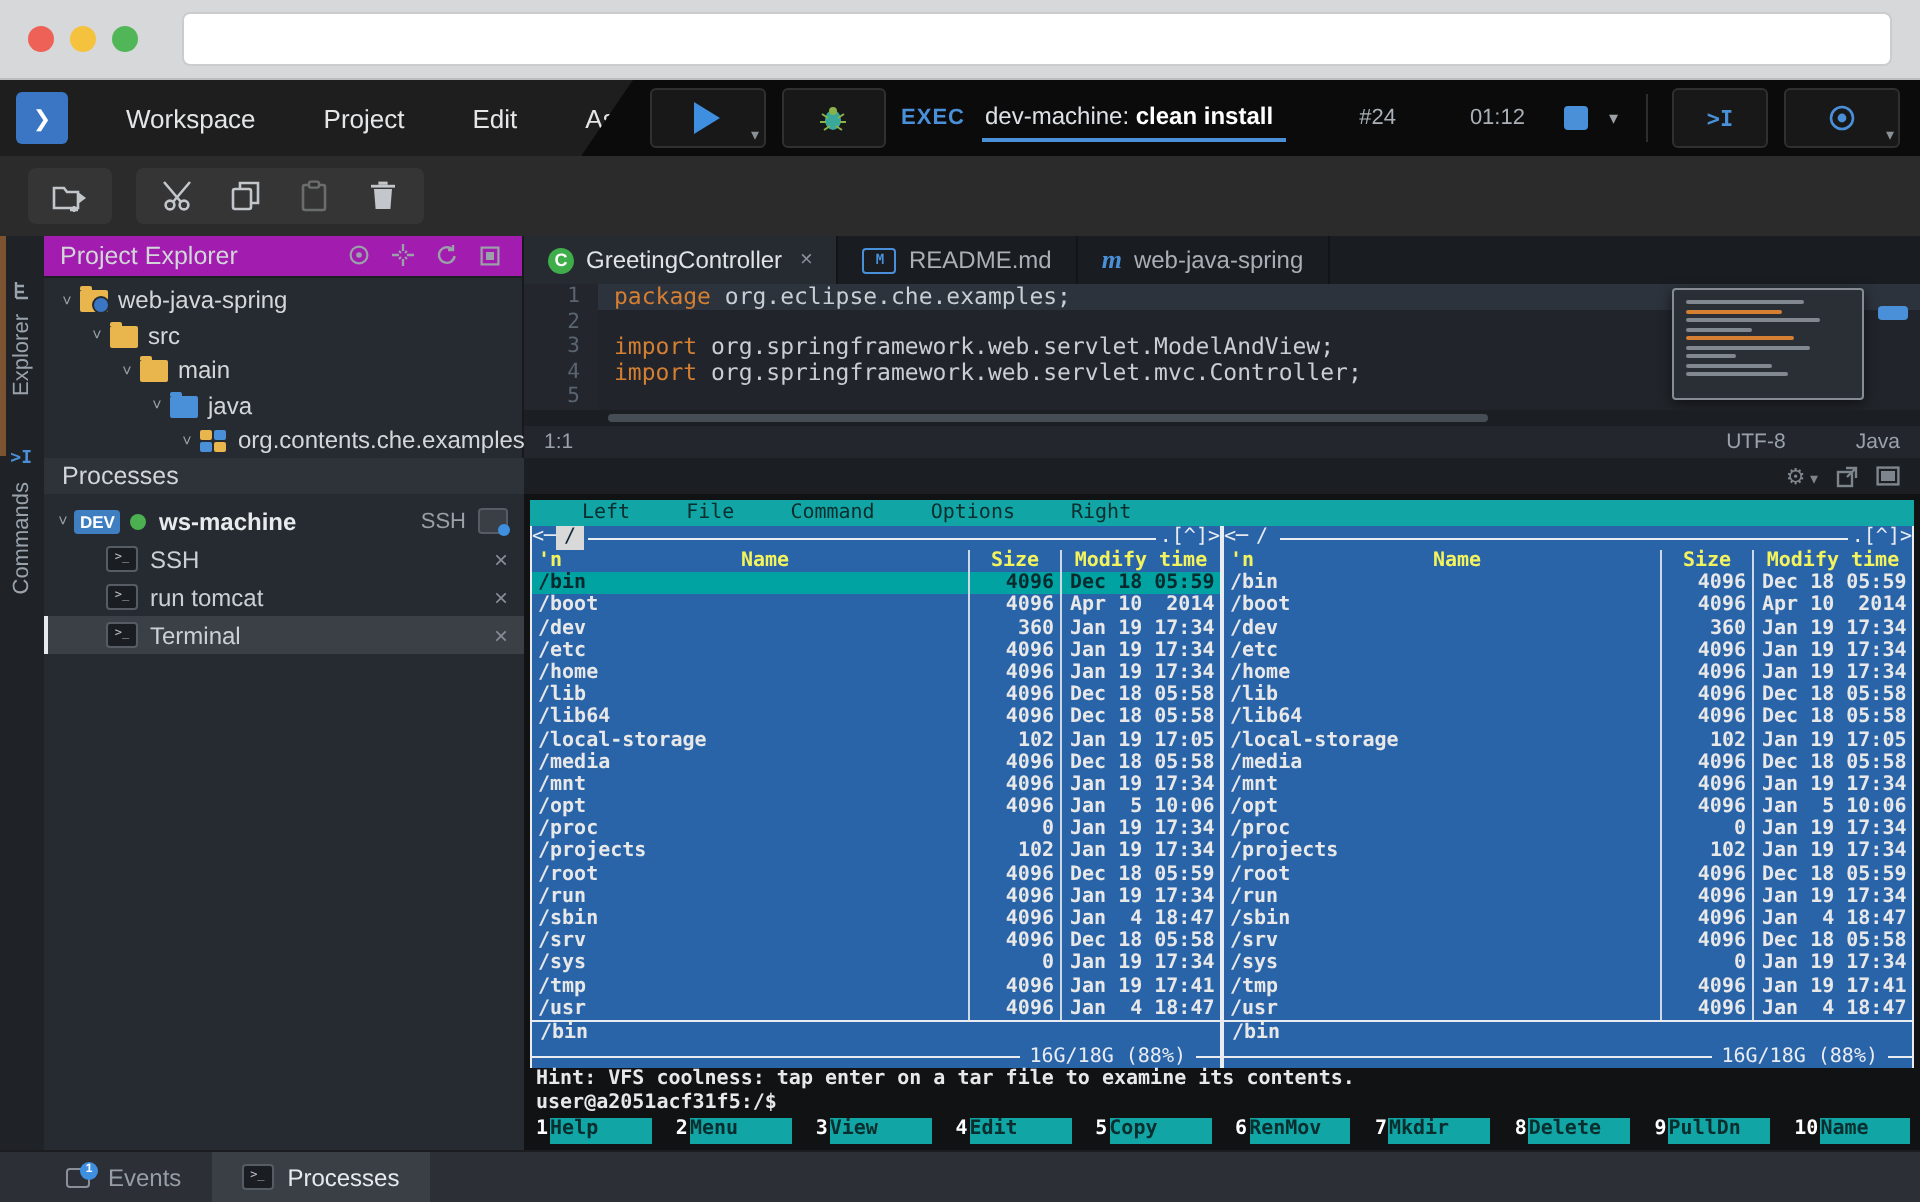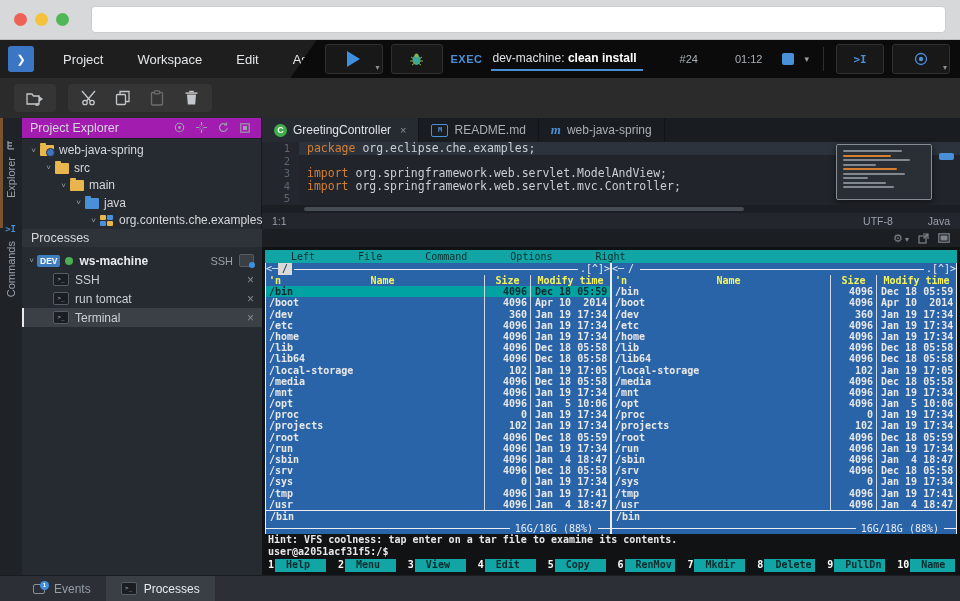--- a/index.html
+++ b/index.html
@@ -101,21 +101,21 @@
   .ssh-ico::after{content:"";position:absolute;right:-2px;bottom:-2px;width:6px;height:6px;border-radius:50%;background:#3f8fe0;}
   .term-ico{width:14px;height:11px;background:#1a1d21;border:1px solid #565c63;border-radius:2px;color:#b9bfc6;
     font-size:6px;line-height:9px;text-align:center;font-family:"DejaVu Sans Mono",monospace;margin-right:6px;flex:none;}
   .p-child{padding-left:31px;}
   .p-close{margin-left:auto;color:#868d94;font-size:12px;}
   .p-row.sel{background:#3a4046;}
   .p-row.sel::before{content:"";position:absolute;left:0;top:0;bottom:0;width:2px;background:#e8ebee;}
   
   .terminal{flex:1;background:#101214;font-family:"DejaVu Sans Mono",monospace;font-size:10px;color:#e8e8e8;
     display:flex;flex-direction:column;padding:3px 3px 0 3px;box-sizing:border-box;overflow:hidden;}
-  .mc-menubar{background:#12a5a5;color:#0a2d2d;height:13px;line-height:13px;display:flex;gap:43px;padding-left:26px;flex:none;}
+  .mc-menubar{background:#12a5a5;color:#0a2d2d;height:13px;line-height:13px;display:flex;gap:28px;padding-left:26px;flex:none;}
   .mc-panels{display:flex;flex:none;}
   .mc-panel{width:50%;box-sizing:border-box;background:#2a64a8;border-left:1px solid #e9edf2;border-right:1px solid #e9edf2;
     display:flex;flex-direction:column;}
   .mc-topline{display:flex;align-items:center;height:12px;line-height:12px;color:#e9edf2;white-space:pre;}
   .mc-topline .ln{flex:1;border-top:1px solid #e9edf2;margin:0 2px;}
   .mc-chip{padding:0 4px;}
   .mc-chip.cur{background:#d9d9d9;color:#10253c;}
   .mc-cols,.mc-row,.mc-status{display:flex;height:11.2px;line-height:11.2px;white-space:pre;}
   .mc-cols{color:#f3f35e;font-weight:bold;}
   .col-name{flex:1;padding-left:3px;overflow:hidden;display:flex;min-width:0;}
@@ -127,21 +127,21 @@
   .mc-row.selected{background:#00a2a2;color:#072a2e;}
   .mc-status{border-top:1px solid #e9edf2;padding-left:4px;font-weight:bold;}
   .mc-bottomline{display:flex;align-items:center;height:12px;color:#e9edf2;flex:none;}
   .mc-bottomline .ln{border-top:1px solid #e9edf2;}
   .mc-bottomline .l1{flex:1;} .mc-bottomline .l2{width:12px;}
   .mc-usage{margin:0 5px;white-space:pre;}
   .mc-hint,.mc-prompt{height:12px;line-height:12px;padding-left:3px;white-space:pre;font-weight:bold;flex:none;}
   .fkeys{display:flex;gap:11px;padding:1px 2px 0 2px;height:13px;line-height:12px;flex:none;}
   .fkey{flex:1;display:flex;min-width:0;}
   .fnum{color:#ffffff;padding:0 1px;font-weight:bold;}
-  .flabel{flex:1;background:#12a5a5;color:#0a2d2d;padding-left:11px;overflow:hidden;font-weight:bold;}
+  .flabel{flex:1;background:#12a5a5;color:#0a2d2d;padding-left:0;overflow:hidden;font-weight:bold;}
   
   .statusbar{position:absolute;left:0;right:0;bottom:0;height:26px;background:#2c3036;border-top:1px solid #1a1c20;
     display:flex;align-items:stretch;padding-left:18px;box-sizing:border-box;}
   .sb-tab{display:flex;align-items:center;gap:7px;padding:0 15px;font-size:12px;color:#969da5;}
   .sb-tab.active{background:#3a3f46;color:#e7eaed;}
   .ev-ico{position:relative;width:14px;height:12px;}
   .ev-ico .bub{position:absolute;left:0;top:1px;width:10px;height:8px;border:1px solid #8a9097;border-radius:2px;}
   .ev-ico .bdg{position:absolute;right:-2px;top:-2px;width:9px;height:9px;border-radius:50%;background:#3f8fe0;color:#fff;
     font-size:6px;line-height:9px;text-align:center;font-weight:bold;}
   svg{display:block;}
@@ -156,22 +156,22 @@
       <span class="light r"></span>
       <span class="light y"></span>
       <span class="light g"></span>
     </div>
     <div class="urlbar"></div>
   </div>
 
   <div class="menubar">
     <div class="nav-toggle">❯</div>
     <div id="menu-items" style="display:flex;height:100%;">
+        <div class="menu-item">Workspace</div>
         <div class="menu-item">Project</div>
-        <div class="menu-item">Workspace</div>
         <div class="menu-item">Edit</div>
         <div class="menu-item">Assistant</div>
       </div>
     <div class="menubar-right">
       <div class="mb-btn" style="width:40px;">
         <span class="play-tri"></span>
         <span class="mini-caret">▾</span>
       </div>
       <div class="mb-btn" style="width:34px;">
         <svg width="15" height="15" viewBox="0 0 15 15">

